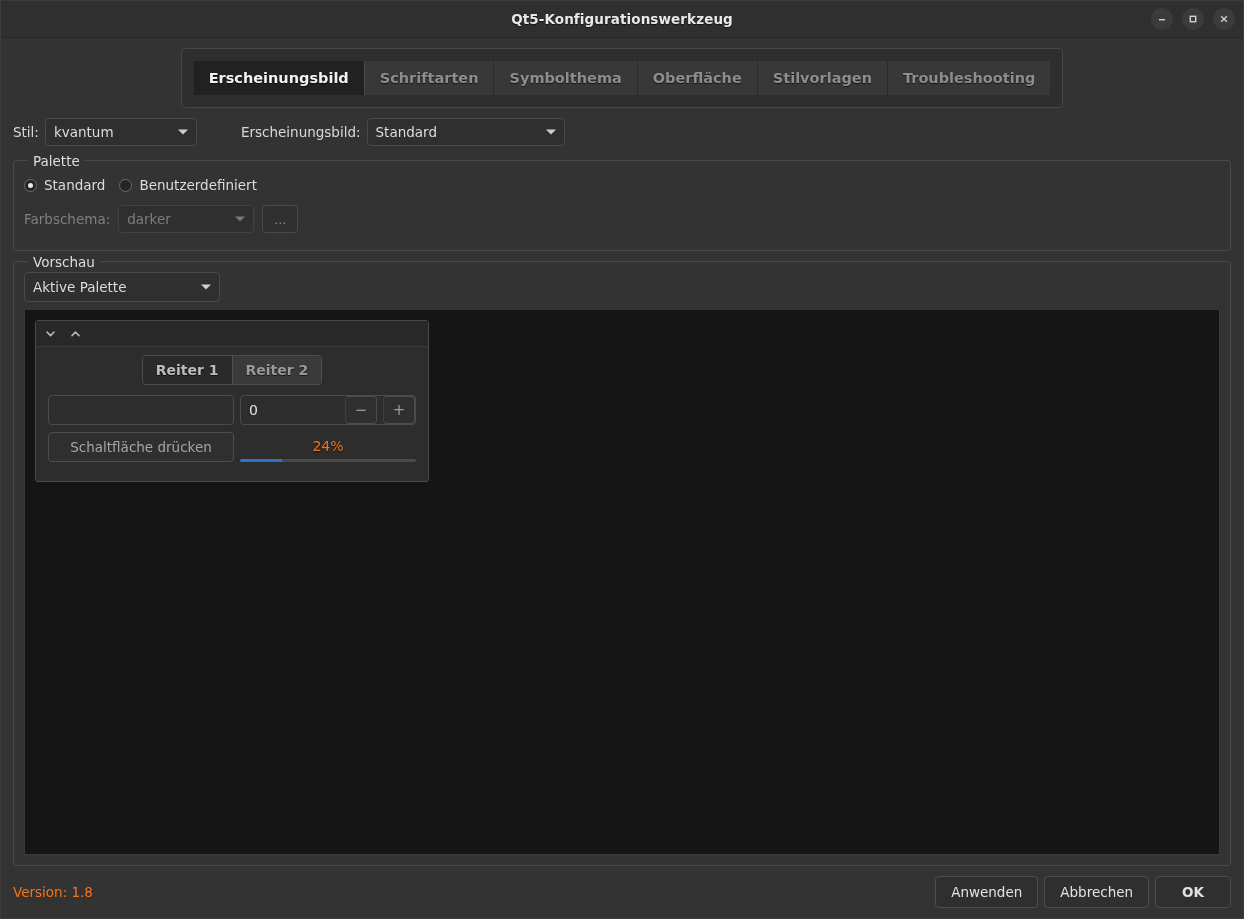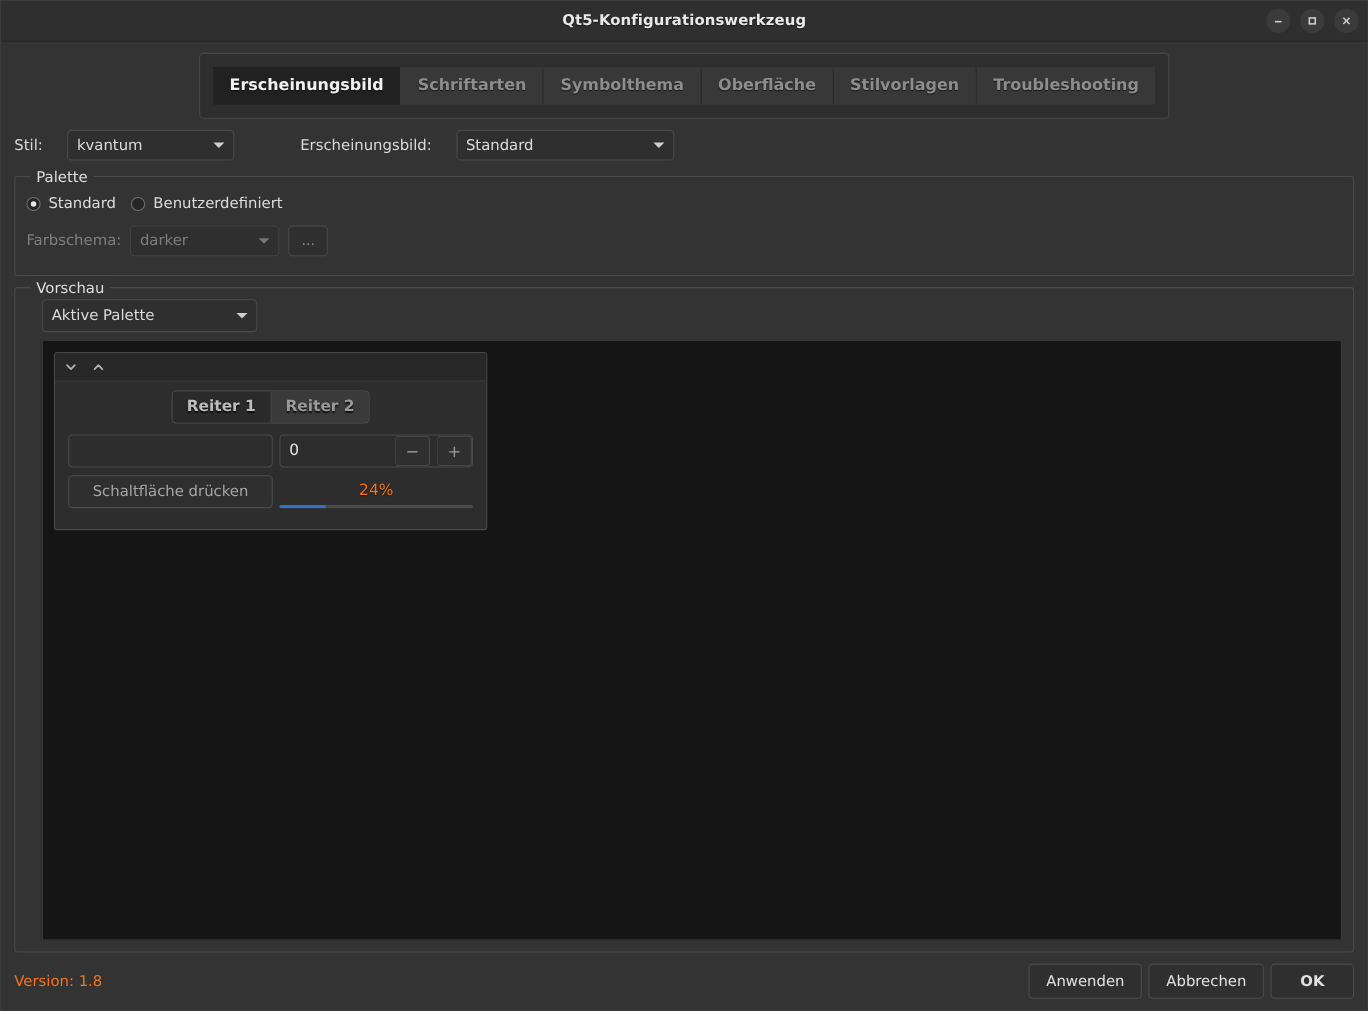--- a/index.html
+++ b/index.html
@@ -102,21 +102,21 @@
     background: #212121;
     color: #f2f2f2;
     border-right: 1px solid #4a4a4a;
   }
 
   
   .toprow {
     display: flex;
     align-items: center;
     padding: 10px 0 6px 12px;
-    gap: 16px;
+    gap: 0;
   }
   .lbl { color: #d9d9d9; font-size: 13.5px; }
   .lbl.disabled { color: #7f7f7f; }
 
   .combo {
     position: relative;
     background: #2f2f2f;
     border: 1px solid #4a4a4a;
     border-radius: 4px;
     height: 28px;
@@ -162,21 +162,21 @@
     font-size: 13.5px;
     color: #dedede;
   }
 
   #palette-group { height: 91px; padding-top: 16px; }
   #vorschau-group {
     margin-top: 10px;
     flex: 1;
     display: flex;
     flex-direction: column;
-    padding: 10px 10px 10px 24px;
+    padding: 10px 10px 10px 10px;
   }
 
   
   .radio-row { display: flex; align-items: center; gap: 0; margin-bottom: 12px; }
   .radio {
     display: flex; align-items: center; cursor: pointer; margin-right: 14px;
   }
   .radio .dot {
     width: 13px; height: 13px;
     border-radius: 50%;

